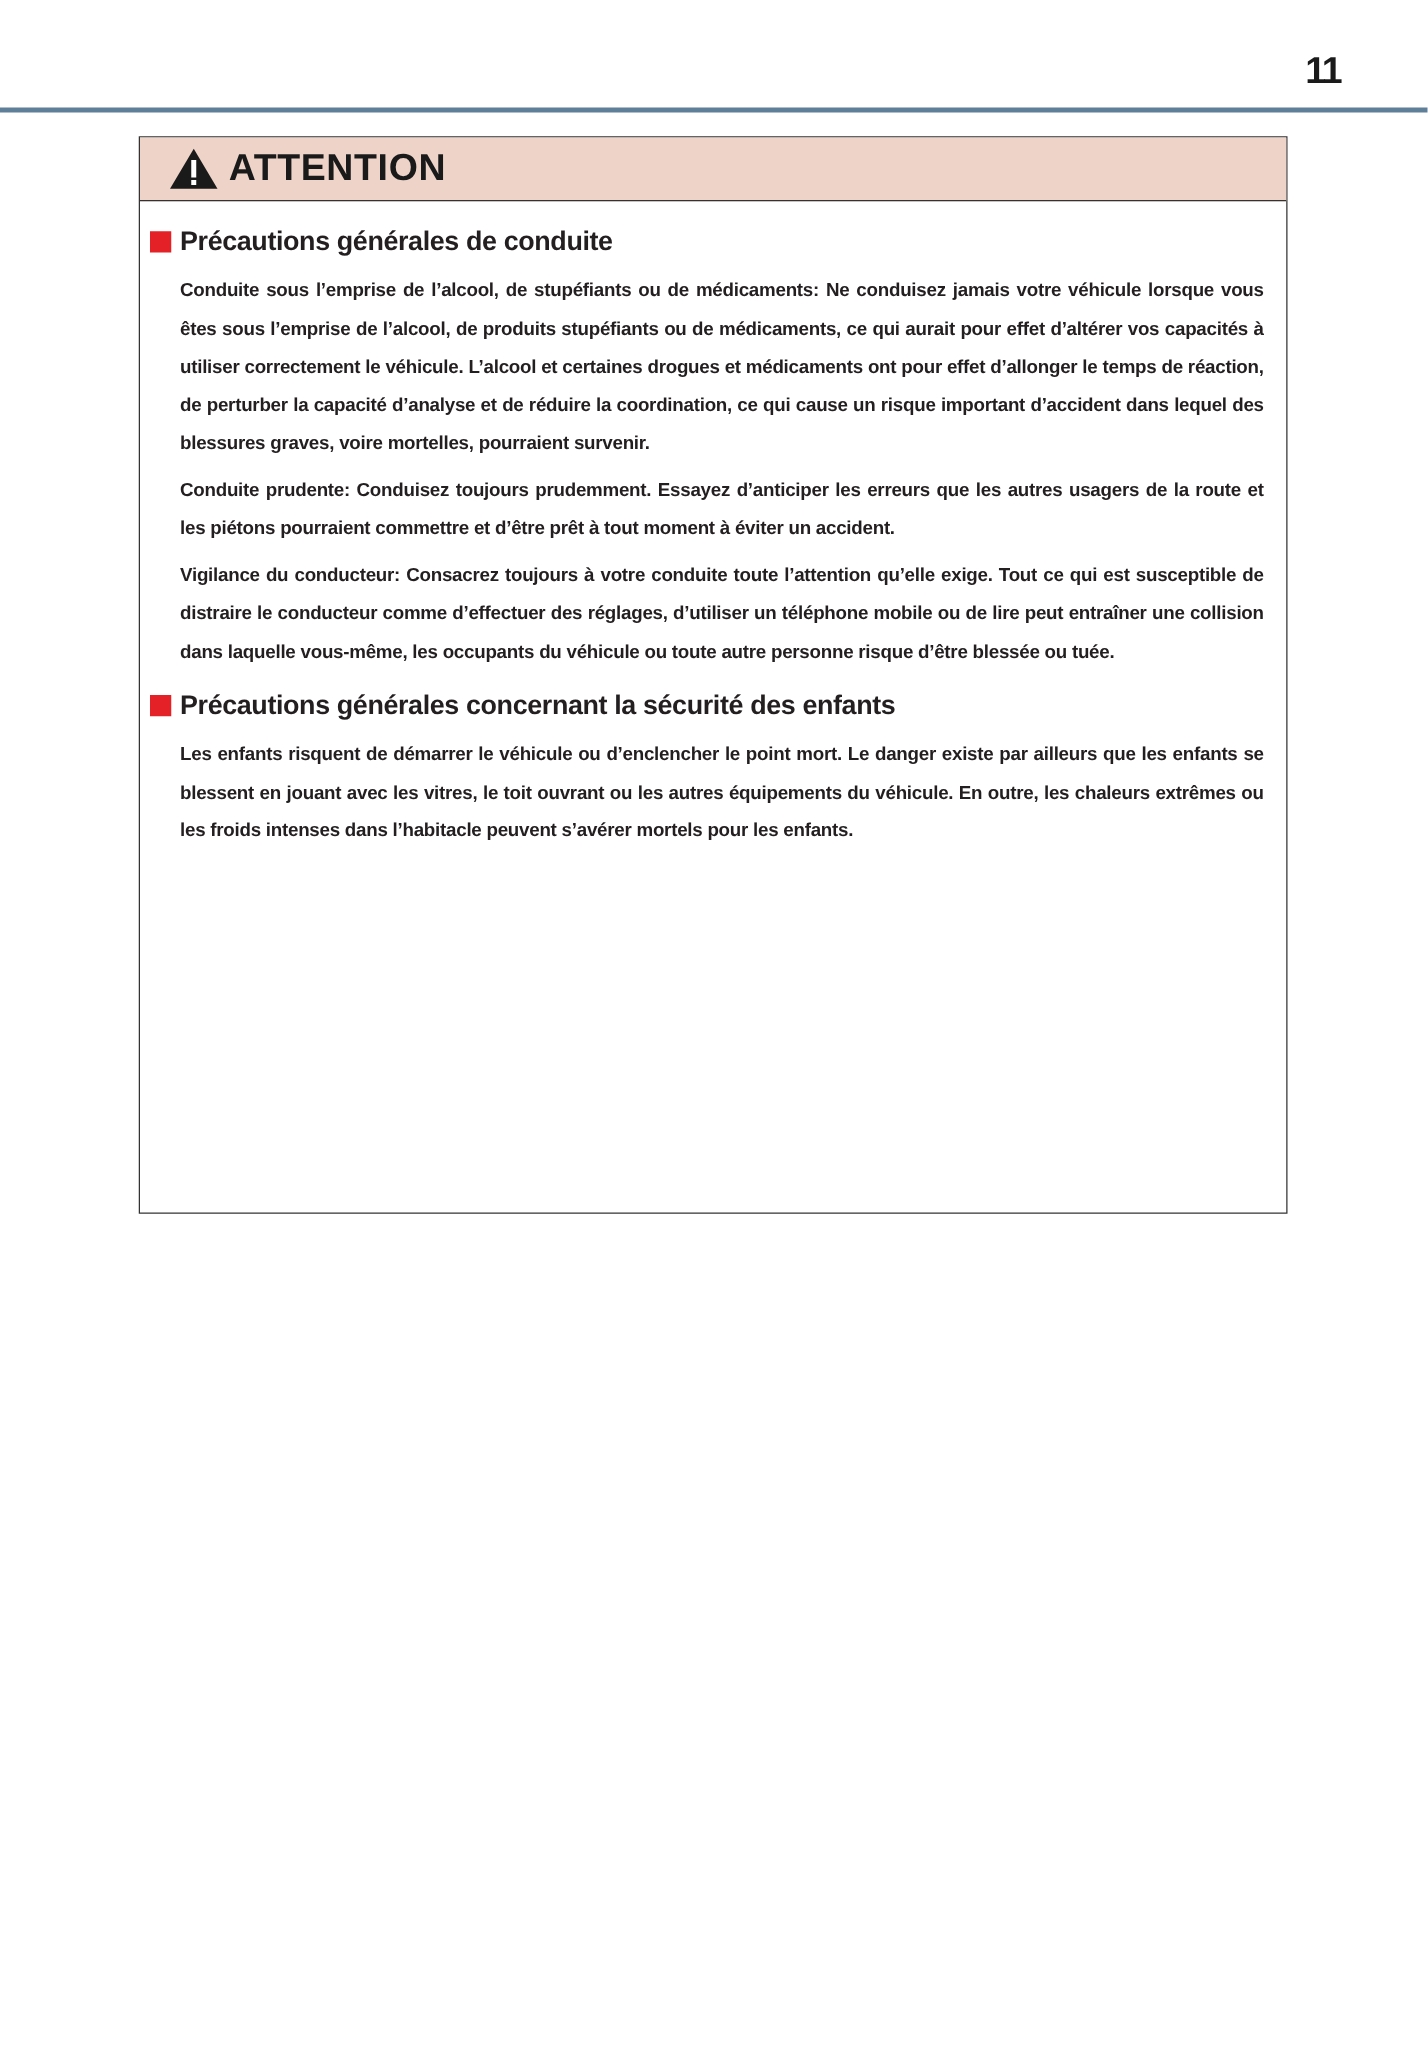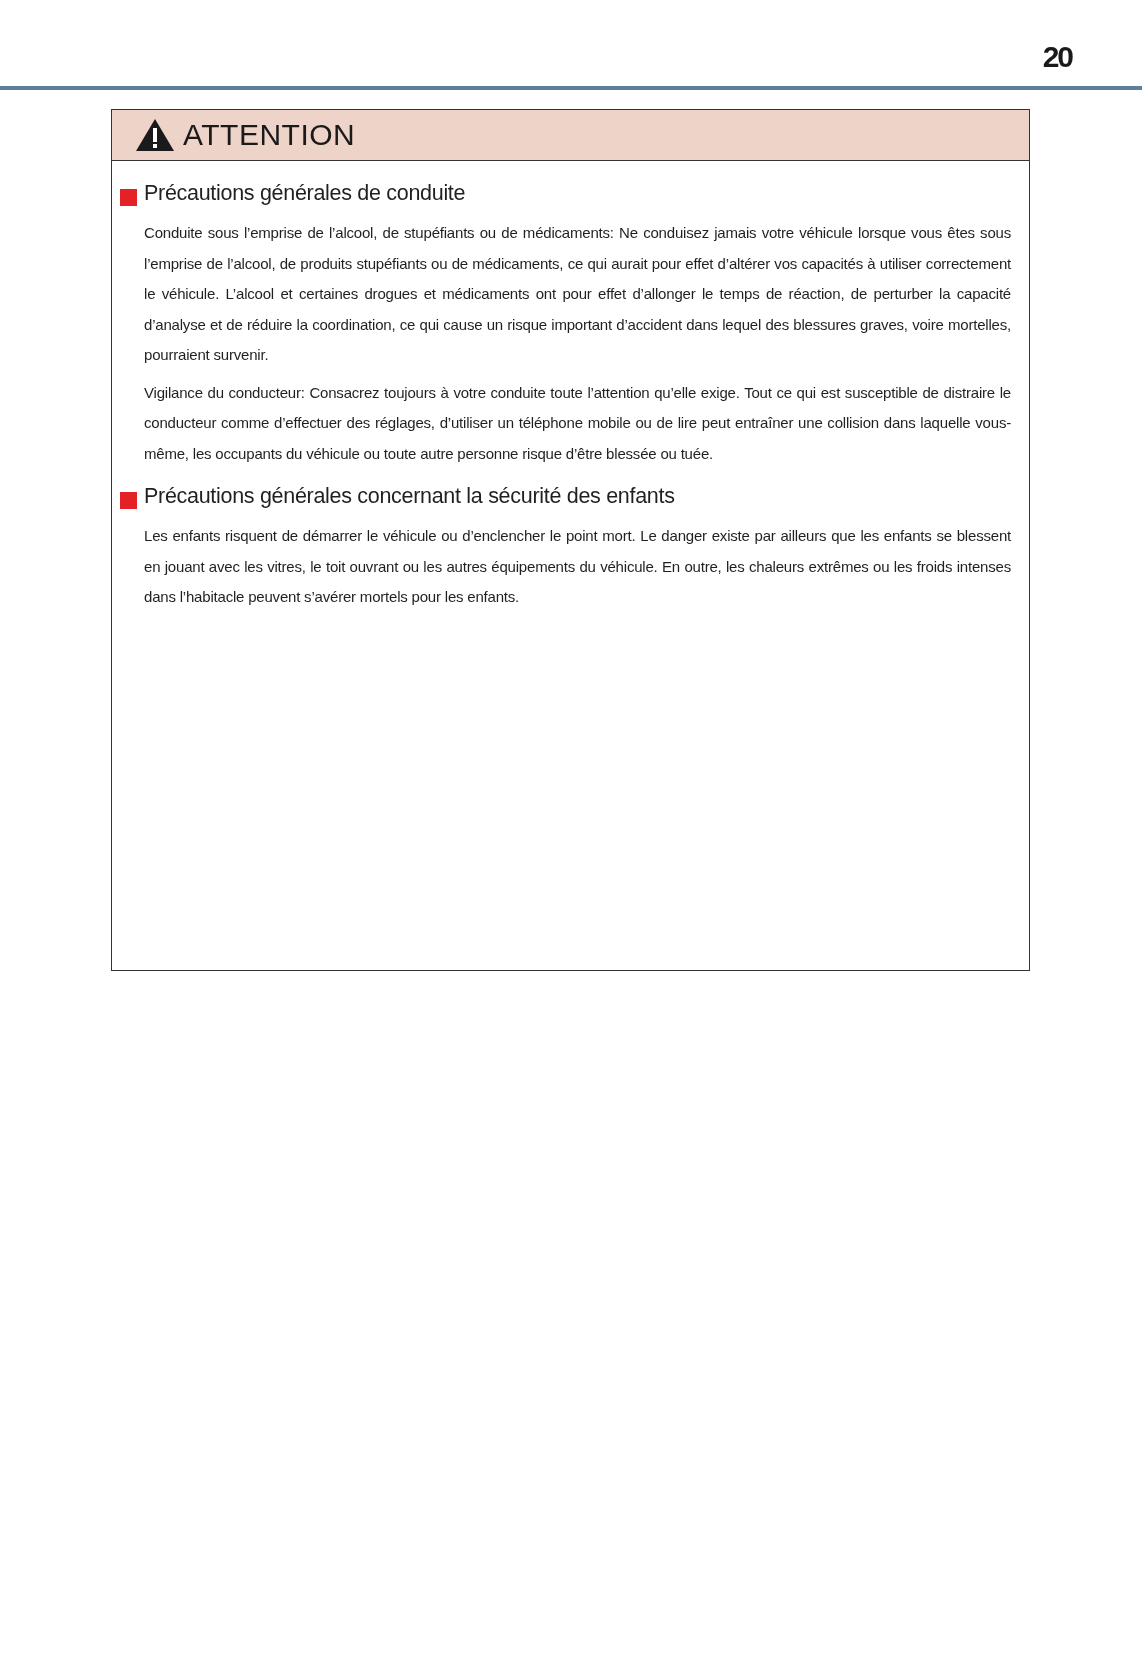--- a/index.html
+++ b/index.html
@@ -2,37 +2,37 @@
 <html><head>
 <meta charset="utf-8">
 <style>
   html, body { margin: 0; padding: 0; background: #ffffff; }
   body { width: 1142px; height: 1654px; position: relative; overflow: hidden;
          font-family: "Liberation Sans", sans-serif; color: #231f20; }
   .page-number { position: absolute; top: 40px; right: 70px; font-size: 30px; font-weight: bold;
                  letter-spacing: -2px; color: #1a1a1a; font-family: "Liberation Sans", sans-serif; }
   .top-rule { position: absolute; top: 86px; left: 0; width: 1142px; height: 4px; background: #5f7f99; }
   .box { position: absolute; left: 111px; top: 109px; width: 919px; height: 862px;
-         border: 1.5px solid #333; box-sizing: border-box; }
+         border: 1.5px solid #333; box-sizing: border-box; font-weight: bold; }
   .box-header { height: 51px; background: #eed3c8; border-bottom: 1.5px solid #333;
                 display: flex; align-items: center; padding-left: 23px; box-sizing: border-box; }
   .warn-icon { width: 40px; height: 34px; margin-right: 8px; display: inline-block; }
   .box-title { font-size: 30px; letter-spacing: 0.5px; color: #1a1a1a; font-family: "Liberation Sans", sans-serif; }
   .box-body { padding: 20px 18px 0 8px; }
-  .section-heading { display: flex; align-items: flex-end; font-size: 21.5px; margin: 0 0 12px 0;
+  .section-heading { display: flex; align-items: center; font-size: 21.5px; margin: 0 0 12px 0;
                      font-family: "Liberation Sans", sans-serif; letter-spacing: -0.3px; }
   .bullet { width: 17px; height: 17px; background: #e32127; margin-right: 7px; flex: none; }
   .para { margin: 0 0 7px 24px; font-size: 15px; line-height: 30.5px; text-align: justify;
           letter-spacing: -0.2px; }
   .section + .section { margin-top: 15px; }
 </style>
 </head>
 <body>
 
-<div class="page-number">20</div>
+<div class="page-number">11</div>
 <div class="top-rule"></div>
 
 <div class="box">
   <div class="box-header">
     <span class="warn-icon">
       <svg width="40" height="34" viewBox="0 0 40 34">
         <polygon points="20,1 39,33 1,33" fill="#1a1a1a"></polygon>
         <rect x="18" y="10" width="4" height="14" fill="#ffffff"></rect>
         <rect x="18" y="26" width="4" height="4" fill="#ffffff"></rect>
       </svg>
@@ -40,20 +40,21 @@
     <span class="box-title">ATTENTION</span>
   </div>
 
   <div class="box-body">
     <div class="section">
       <div class="section-heading">
         <span class="bullet"></span>
         <span>Précautions générales de conduite</span>
       </div>
       <p class="para">Conduite sous l’emprise de l’alcool, de stupéfiants ou de médicaments: Ne conduisez jamais votre véhicule lorsque vous êtes sous l’emprise de l’alcool, de produits stupéfiants ou de médicaments, ce qui aurait pour effet d’altérer vos capacités à utiliser correctement le véhicule. L’alcool et certaines drogues et médicaments ont pour effet d’allonger le temps de réaction, de perturber la capacité d’analyse et de réduire la coordination, ce qui cause un risque important d’accident dans lequel des blessures graves, voire mortelles, pourraient survenir.</p>
+      <p class="para">Conduite prudente: Conduisez toujours prudemment. Essayez d’anticiper les erreurs que les autres usagers de la route et les piétons pourraient commettre et d’être prêt à tout moment à éviter un accident.</p>
       <p class="para">Vigilance du conducteur: Consacrez toujours à votre conduite toute l’attention qu’elle exige. Tout ce qui est susceptible de distraire le conducteur comme d’effectuer des réglages, d’utiliser un téléphone mobile ou de lire peut entraîner une collision dans laquelle vous-même, les occupants du véhicule ou toute autre personne risque d’être blessée ou tuée.</p>
     </div>
 
     <div class="section">
       <div class="section-heading">
         <span class="bullet"></span>
         <span>Précautions générales concernant la sécurité des enfants</span>
       </div>
       <p class="para">Les enfants risquent de démarrer le véhicule ou d’enclencher le point mort. Le danger existe par ailleurs que les enfants se blessent en jouant avec les vitres, le toit ouvrant ou les autres équipements du véhicule. En outre, les chaleurs extrêmes ou les froids intenses dans l’habitacle peuvent s’avérer mortels pour les enfants.</p>
     </div>

